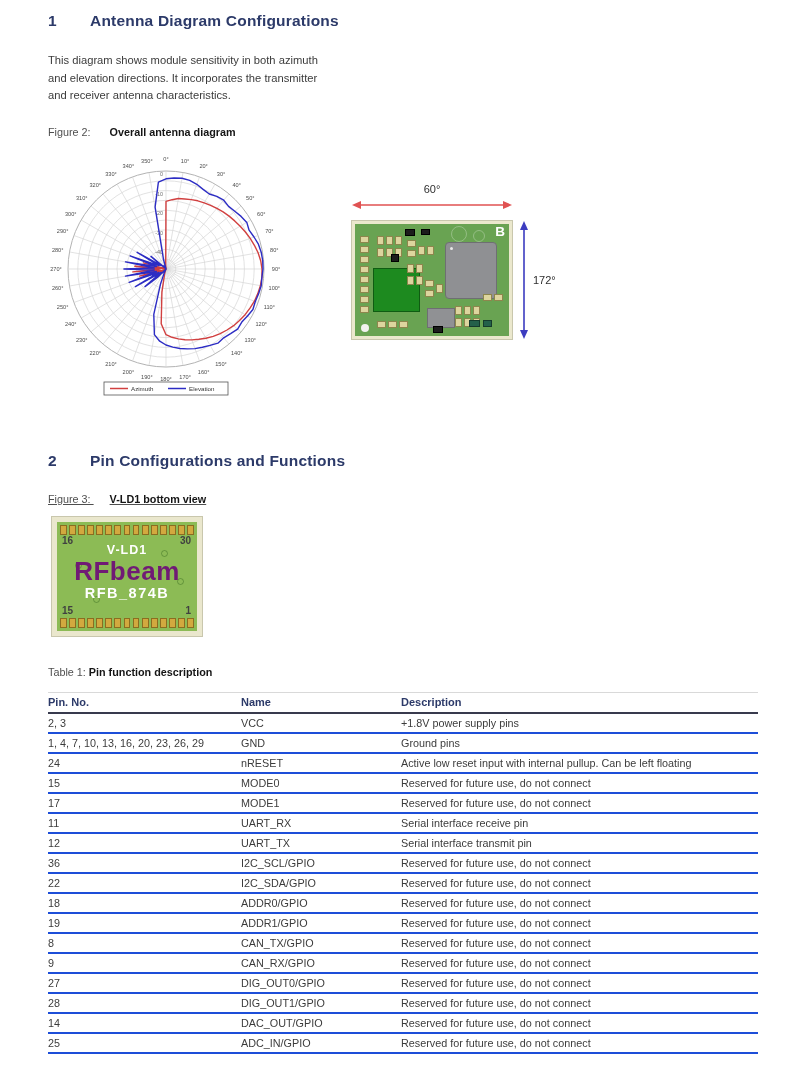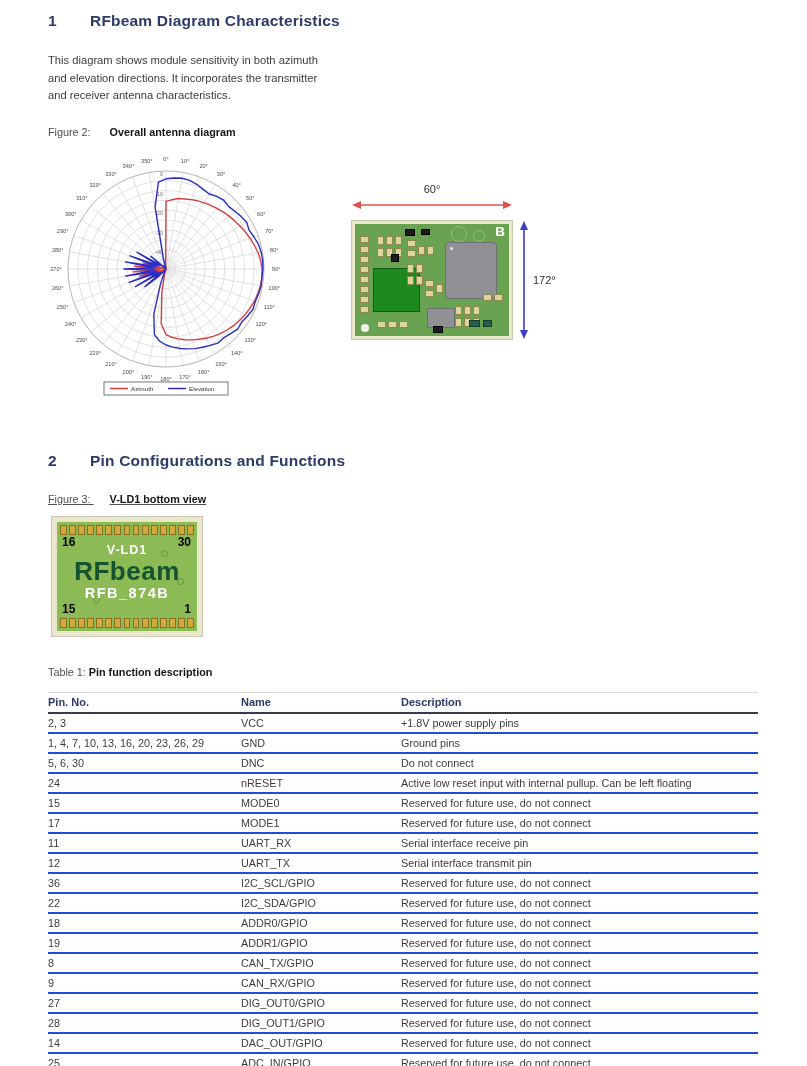--- a/index.html
+++ b/index.html
@@ -36,47 +36,47 @@
   .fiducial{position:absolute;left:6px;top:100px;width:8px;height:8px;border-radius:50%;background:#f2f2ee;}
   .board-mark{position:absolute;right:4px;top:0px;color:#ffffff;font-weight:bold;font-size:13.5px;}
   .trace-ring{position:absolute;border:1px solid rgba(255,255,255,.28);border-radius:50%;}
   
   .pcb-bottom{position:absolute;left:52px;top:517px;width:150px;height:119px;box-sizing:border-box;
               background:#8cbb55;border:5px solid #eae7cd;outline:1px solid #c9c7ad;}
   .pcb-bottom .pads{position:absolute;left:3px;right:3px;height:10px;display:flex;justify-content:space-between;}
   .pcb-bottom .pads.top{top:3px;}
   .pcb-bottom .pads.bottom{bottom:3px;}
   .pcb-bottom .pad{width:6.8px;height:10px;background:#d2a93f;border:1px solid #8b6d20;box-sizing:border-box;}
-  .pin-num{position:absolute;color:#000000;font-weight:bold;font-size:12px;}
+  .pin-num{position:absolute;color:#404040;font-weight:bold;font-size:10px;}
   .pn-tl{left:5px;top:13px;} .pn-tr{right:6px;top:13px;margin-left:17px;}
   .pn-bl{left:5px;bottom:15px;} .pn-br{right:6px;bottom:15px;}
   .mod-name{position:absolute;left:0;right:0;top:21px;text-align:center;color:#fff;
             font-weight:bold;font-size:12.5px;letter-spacing:1px;}
-  .mod-brand{position:absolute;left:0;right:0;top:34px;text-align:center;color:#14532d;
+  .mod-brand{position:absolute;left:0;right:0;top:34px;text-align:center;color:#701a75;
              font-weight:bold;font-size:26px;letter-spacing:.5px;}
   .mod-pn{position:absolute;left:0;right:0;top:63px;text-align:center;color:#fff;
           font-weight:bold;font-size:14.5px;letter-spacing:1.5px;}
   .via{position:absolute;width:5px;height:5px;border-radius:50%;border:1px solid rgba(30,80,15,.35);}
   
   .tbl-cap{position:absolute;left:48px;top:666px;font-size:10.8px;color:#4f4f4f;}
   .tbl-cap b{color:#151515;margin-top:15px;}
   table.pins{position:absolute;left:48px;top:692px;width:710px;border-collapse:collapse;table-layout:fixed;}
   table.pins th{font-size:11px;font-weight:bold;color:#2c3a69;text-align:left;
                 padding:3px 0 4px 0;border-top:1px solid #d9d9d9;border-bottom:2px solid #383a4d;}
   table.pins td{font-size:10.8px;color:#3c3c3c;line-height:11.5px;padding:3.5px 0 3px 0;
                 border-bottom:2px solid #1d4ed8;white-space:nowrap;overflow:hidden;}
 </style>
 </head>
 <body>
 
 <div class="page">
 
   <div class="sec-head" style="top:12px;">
     <span class="num">1</span>
-    <span>RFbeam Diagram Characteristics</span>
+    <span>Antenna Diagram Configurations</span>
   </div>
 
   <div class="intro">This diagram shows module sensitivity in both azimuth
 and elevation directions. It incorporates the transmitter
 and receiver antenna characteristics.</div>
 
   <div class="fig-cap" style="top:126px;">
     <span>Figure 2: </span><b>Overall antenna diagram</b>
   </div>
 
@@ -329,25 +329,20 @@
           <td>2, 3</td>
           <td>VCC</td>
           <td>+1.8V power supply pins</td>
         </tr>
         <tr>
           <td>1, 4, 7, 10, 13, 16, 20, 23, 26, 29</td>
           <td>GND</td>
           <td>Ground pins</td>
         </tr>
         <tr>
-          <td>5, 6, 30</td>
-          <td>DNC</td>
-          <td>Do not connect</td>
-        </tr>
-        <tr>
           <td>24</td>
           <td>nRESET</td>
           <td>Active low reset input with internal pullup. Can be left floating</td>
         </tr>
         <tr>
           <td>15</td>
           <td>MODE0</td>
           <td>Reserved for future use, do not connect</td>
         </tr>
         <tr>

